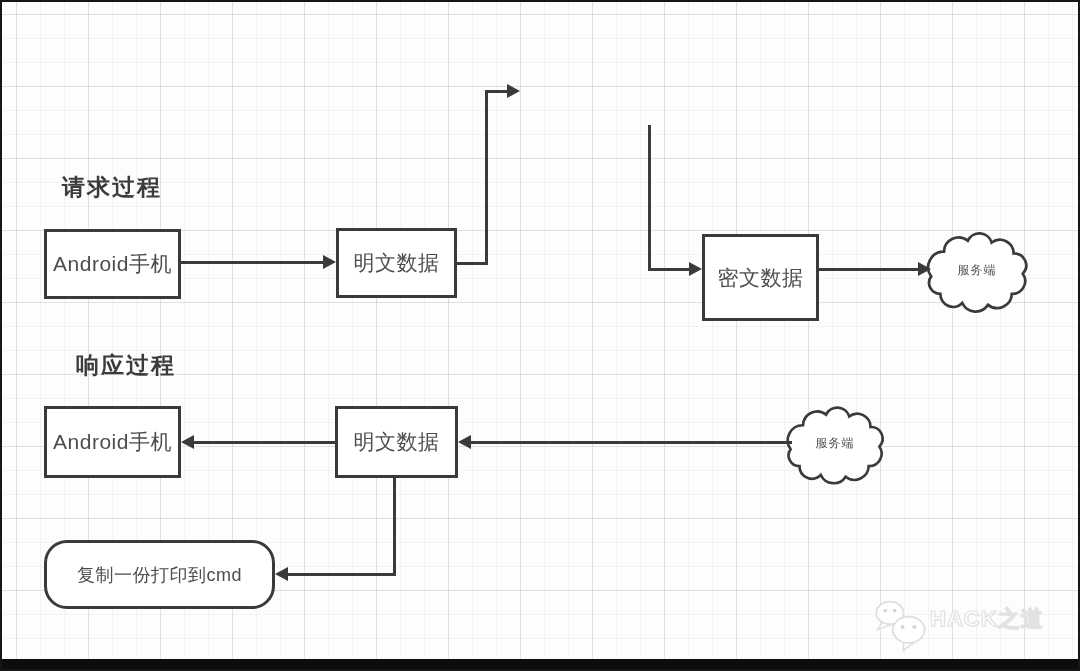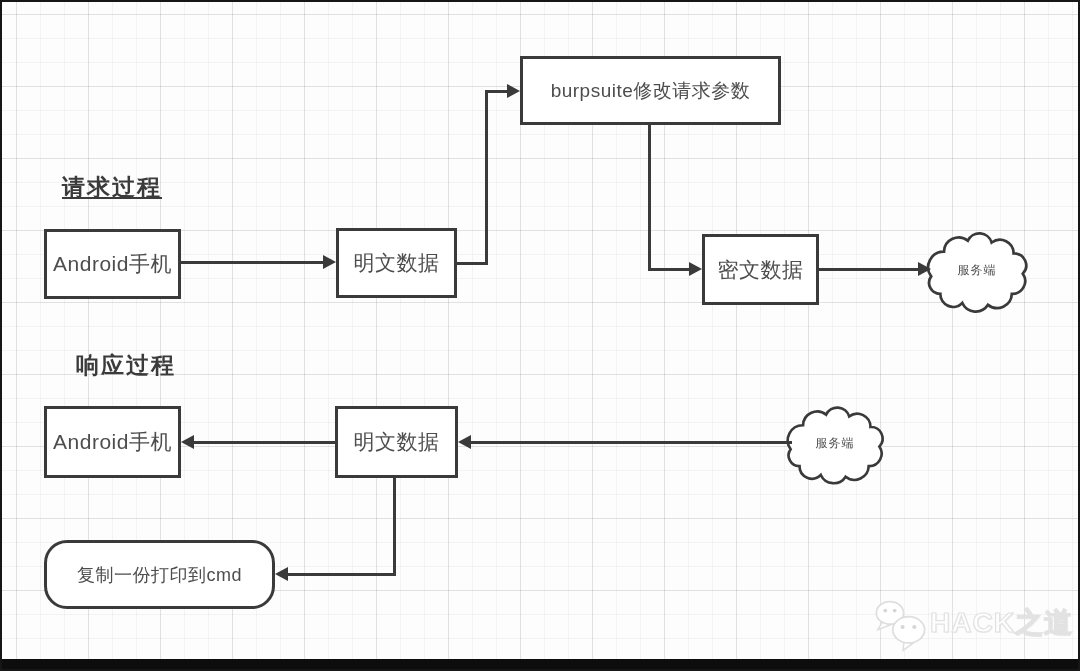--- a/index.html
+++ b/index.html
@@ -82,56 +82,55 @@
     align-items: center;
     justify-content: center;
     color: #4d4d4d;
     font-size: 12px;
     letter-spacing: 1px;
   }
   
   #node-burpsuite       { left: 518px; top: 54px;  width: 261px; height: 69px; font-size: 19px; }
   #node-android-request { left: 42px;  top: 227px; width: 137px; height: 70px; }
   #node-plain-request   { left: 334px; top: 226px; width: 121px; height: 70px; }
-  #node-cipher          { left: 700px; top: 232px; width: 117px; height: 71px; }
+  #node-cipher          { left: 700px; top: 232px; width: 117px; height: 87px; }
   #node-android-response{ left: 42px;  top: 404px; width: 137px; height: 72px; }
   #node-plain-response  { left: 333px; top: 404px; width: 123px; height: 72px; }
   #node-cmd             { left: 42px;  top: 538px; width: 231px; height: 69px; font-size: 18px; border-radius: 23px; }
-  #label-request  { left: 60px; top: 170px; text-decoration: underline; }
+  #label-request  { left: 60px; top: 170px; }
   #label-response { left: 74px; top: 348px; }
   #cloud-server-request  { left: 918px; top: 224px; width: 114px; height: 88px; }
   #cloud-server-response { left: 778px; top: 396px; width: 110px; height: 90px; }
   
   #watermark {
     position: absolute;
     left: 872px; top: 596px;
     width: 200px; height: 58px;
   }
   #watermark-icon { position: absolute; left: 0; top: 2px; }
   #watermark-text {
     position: absolute;
     left: 56px; top: 6px;
-    font-size: 28px;
+    font-size: 22px;
     font-weight: bold;
     letter-spacing: 1px;
     color: #ffffff;
     -webkit-text-stroke: 1.2px #e2e2e2;
     text-shadow: 0 0 1px #e6e6e6, 1px 1px 1px rgba(0,0,0,0.06);
     white-space: nowrap;
   }
 </style>
 </head>
 <body>
 
 <div id="stage">
 
   <div class="section-label" id="label-request">请求过程</div>
   <div class="section-label" id="label-response">响应过程</div>
 
-  <div class="node" id="node-burpsuite">burpsuite修改请求参数</div>
   <div class="node" id="node-android-request">Android手机</div>
   <div class="node" id="node-plain-request">明文数据</div>
   <div class="node" id="node-cipher">密文数据</div>
   <div class="node" id="node-android-response">Android手机</div>
   <div class="node" id="node-plain-response">明文数据</div>
   <div class="node" id="node-cmd">复制一份打印到cmd</div>
 
   <div class="cloud" id="cloud-server-request">
     <svg viewBox="0 0 124 96">
       <path d="M12,55 A17,17 0 0 1 26,28 A16,16 0 0 1 52,16 A14,14 0 0 1 78,18 A15,15 0 0 1 102,30 A13,13 0 0 1 112,52 A14,14 0 0 1 100,74 A16,16 0 0 1 74,86 A16,16 0 0 1 46,84 A14,14 0 0 1 22,74 A12,12 0 0 1 12,55 Z" fill="#ffffff" stroke="#3a3a3a" stroke-width="3"></path>

